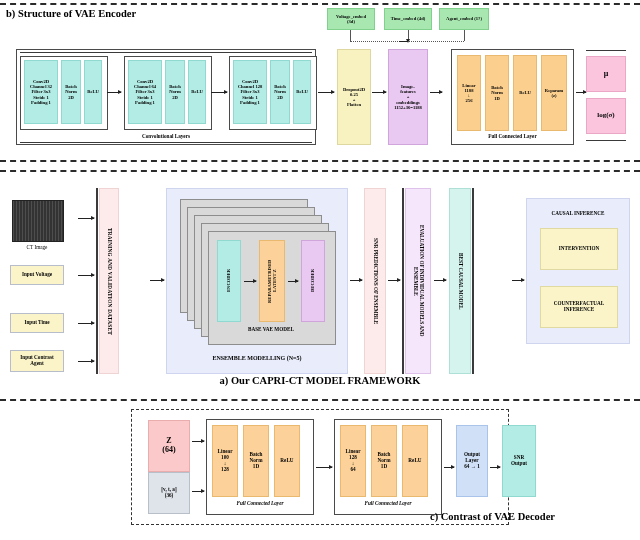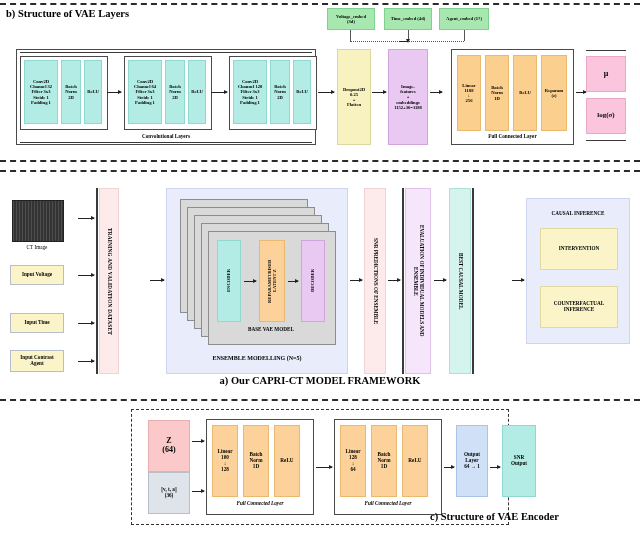--- a/index.html
+++ b/index.html
@@ -59,21 +59,21 @@
 </head>
 <body>
 
 <div class="hr-dash" style="top:3px;"></div>
 <div class="hr-dash" style="top:160px;"></div>
 <div class="hr-dash" style="top:170px;"></div>
 <div class="hr-dash" style="top:399px;"></div>
 
 <div class="panel" style="left:0;top:0;width:640px;height:160px;">
 
-  <div class="sec-title" style="position:absolute;left:6px;top:8px;">b) Structure of VAE Layers</div>
+  <div class="sec-title" style="position:absolute;left:6px;top:8px;">b) Structure of VAE Encoder</div>
 
   <div class="grp" style="left:16px;top:49px;width:300px;height:96px;border-width:1.3px;"></div>
   <div class="hbar" style="left:20px;top:52px;width:292px;"></div>
 
   <div class="greyline" style="position:absolute;left:20px;top:56px;width:86px;height:72px;"></div>
   <div class="box cyan t8" style="left:24px;top:60px;width:34px;height:64px;white-space:pre-line;">Conv2D
 Channel 32
 Filter 3x3
 Stride 1
 Padding 1</div>
@@ -262,14 +262,14 @@
 
   <div class="box lblue t9" style="left:456px;top:26px;width:32px;height:72px;white-space:pre-line;">Output
 Layer
 64 → 1</div>
 
   <div class="arrow" style="left:490px;top:68px;width:10px;"></div>
 
   <div class="box cyan t9 bold" style="left:502px;top:26px;width:34px;height:72px;white-space:pre-line;">SNR
 Output</div>
 
-  <div class="sec-title" style="position:absolute;left:430px;top:112px;">c) Structure of VAE Encoder</div>
+  <div class="sec-title" style="position:absolute;left:430px;top:112px;">c) Contrast of VAE Decoder</div>
 </div>
 
 </body></html>

